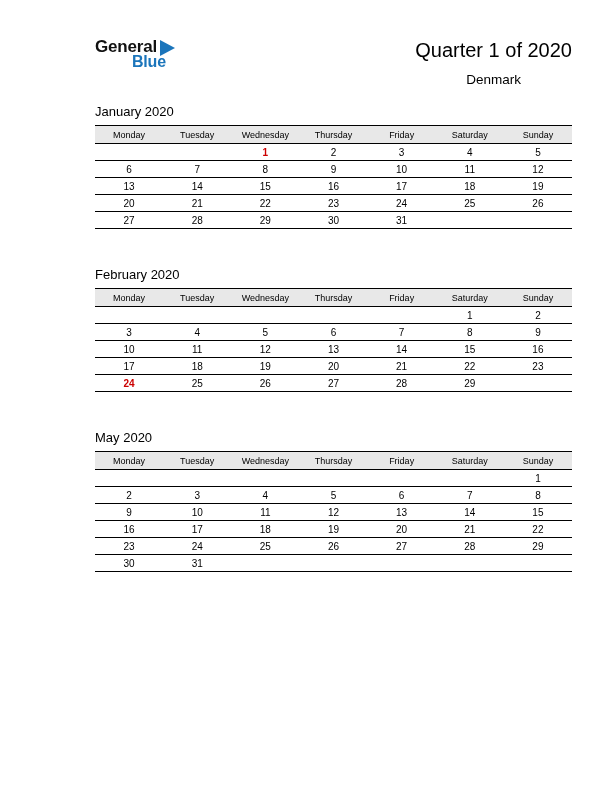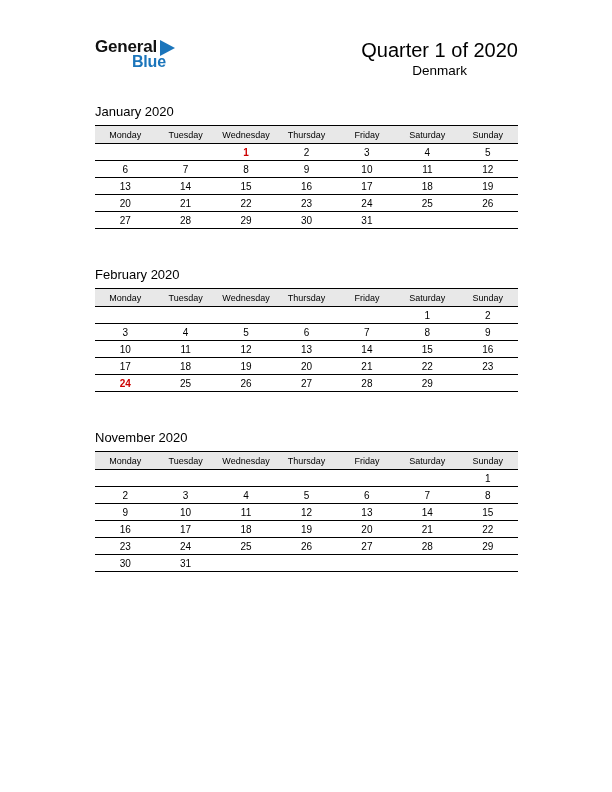--- a/index.html
+++ b/index.html
@@ -11,21 +11,21 @@
   *{box-sizing:border-box;margin:0;padding:0;}
   html,body{background:#fff;}
   body{
     width:612px;height:792px;
     font-family:"Liberation Sans","DejaVu Sans",sans-serif;
     color:#000;
     position:relative;
   }
   .page{
     width:612px;height:792px;
-    padding:38px 94px 0 95px;
+    padding:38px 40px 0 95px;
   }
   
   .header{
     display:flex;
     justify-content:space-between;
     align-items:flex-start;
     height:62px;
   }
   .logo{line-height:1.05;}
   .logo-line1{
@@ -41,21 +41,21 @@
     margin-left:3px;margin-top:2px;
   }
   .logo-line2{
     font-size:16px;font-weight:bold;
     color:var(--logo-blue);
     margin-left:37px;margin-top:-2px;
     letter-spacing:-0.2px;
   }
   .title-block{text-align:center;}
   .title{font-size:20px;font-weight:normal;line-height:1.2;}
-  .subtitle{font-size:13.5px;margin-top:1px;}
+  .subtitle{font-size:13.5px;margin-top:10px;}
   
   #months{margin-top:4px;}
   .month{margin-bottom:38px;}
   .month-title{
     font-size:13px;font-weight:normal;
     margin:0 0 6px 0;
   }
   table.cal{
     width:100%;
     border-collapse:collapse;
@@ -229,21 +229,21 @@
               <td>26</td>
               <td>27</td>
               <td>28</td>
               <td>29</td>
               <td></td>
             </tr>
           </tbody>
         </table>
       </section>
       <section class="month">
-        <h3 class="month-title">November 2020</h3>
+        <h3 class="month-title">May 2020</h3>
         <table class="cal">
           <thead>
             <tr>
               <th>Monday</th>
               <th>Tuesday</th>
               <th>Wednesday</th>
               <th>Thursday</th>
               <th>Friday</th>
               <th>Saturday</th>
               <th>Sunday</th>

